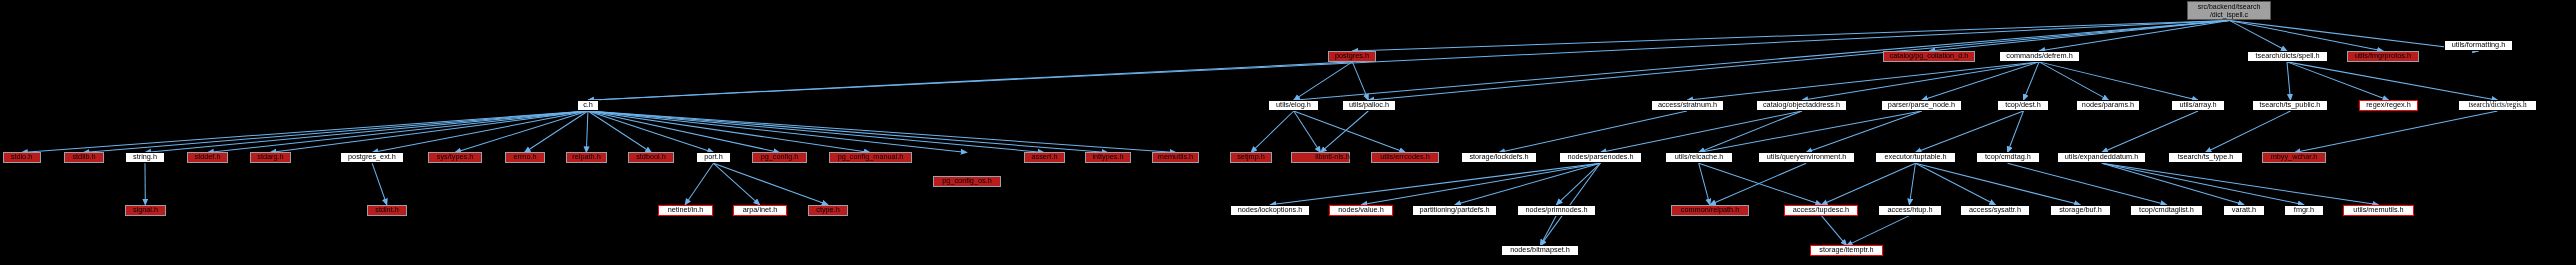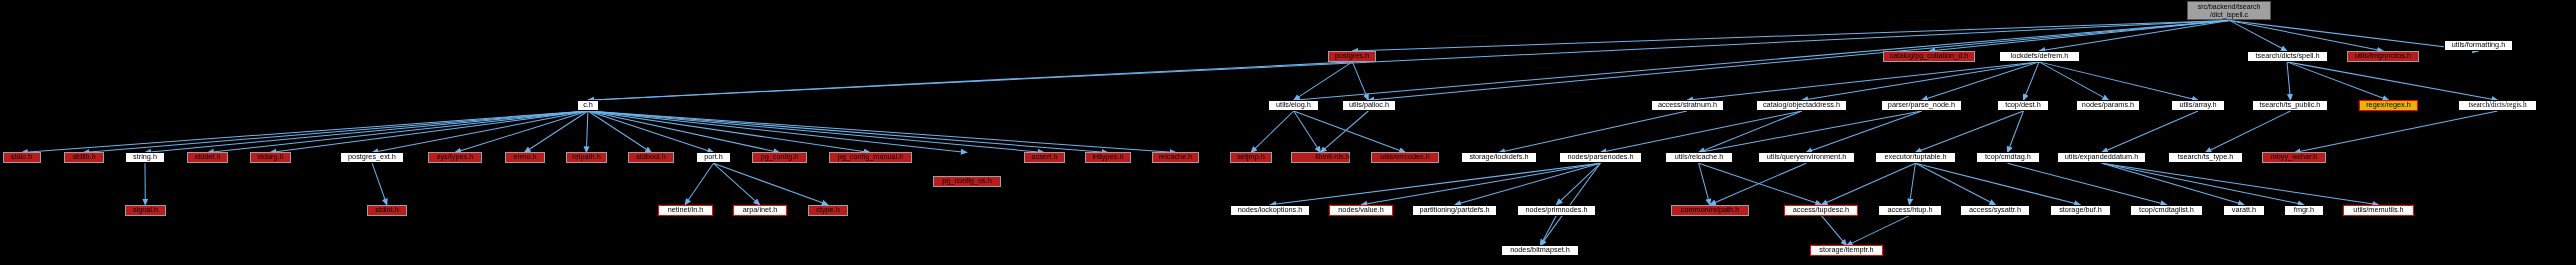--- a/index.html
+++ b/index.html
@@ -44,21 +44,21 @@
   }
   .node.root {
     background: #a0a0a0;
     border-color: #555555;
   }
   .node.red {
     background: #ffffff;
     border-color: #ff0000;
   }
   .node.redshaded {
-    background: #eab308;
+    background: #ffffff;
     border-color: #ff0000;
   }
 </style>
 </head>
 <body>
 
 <div id="graph">
   <svg id="edges" xmlns="http://www.w3.org/2000/svg" viewBox="0 0 4042 417" preserveAspectRatio="none">
       <defs>
         <marker id="ah" markerWidth="7" markerHeight="7" refX="6" refY="3" orient="auto" markerUnits="strokeWidth">
@@ -139,21 +139,21 @@
       <line x1="3298" y1="256" x2="3521" y2="321" stroke="#6cb4ee" stroke-width="1.6" marker-end="url(#ah)"></line>
       <line x1="3298" y1="256" x2="3615" y2="321" stroke="#6cb4ee" stroke-width="1.6" marker-end="url(#ah)"></line>
       <line x1="3298" y1="256" x2="3732" y2="321" stroke="#6cb4ee" stroke-width="1.6" marker-end="url(#ah)"></line>
       <line x1="2996" y1="338" x2="2897.5" y2="385" stroke="#6cb4ee" stroke-width="1.6" marker-end="url(#ah)"></line>
       <line x1="2858" y1="338" x2="2897.5" y2="385" stroke="#6cb4ee" stroke-width="1.6" marker-end="url(#ah)"></line>
     </svg>
 <div class="node root" style="left: 2187px; top: 1.3px; width: 84px; height: 19px; font-size: 7px;">src/backend/tsearch
 /dict_ispell.c</div>
     <div class="node shaded" style="left: 1328px; top: 51px; width: 48px; height: 10.8px;">postgres.h</div>
     <div class="node shaded" style="left: 1883px; top: 51px; width: 92px; height: 10.8px;">catalog/pg_collation_d.h</div>
-    <div class="node " style="left: 1999px; top: 51px; width: 81px; height: 10.8px;">lockdefs/defrem.h</div>
+    <div class="node " style="left: 1999px; top: 51px; width: 81px; height: 10.8px;">commands/defrem.h</div>
     <div class="node " style="left: 2247px; top: 51px; width: 81px; height: 10.8px;">tsearch/dicts/spell.h</div>
     <div class="node shaded" style="left: 2347px; top: 51px; width: 72px; height: 10.8px;">utils/fmgrprotos.h</div>
     <div class="node " style="left: 2444px; top: 40px; width: 69px; height: 10.8px;">utils/formatting.h</div>
     <div class="node " style="left: 577px; top: 100px; width: 22px; height: 10.8px;">c.h</div>
     <div class="node " style="left: 1268px; top: 100px; width: 51px; height: 10.8px;">utils/elog.h</div>
     <div class="node " style="left: 1342px; top: 100px; width: 54px; height: 10.8px;">utils/palloc.h</div>
     <div class="node " style="left: 1651px; top: 100px; width: 73px; height: 10.8px;">access/stratnum.h</div>
     <div class="node " style="left: 1756px; top: 100px; width: 91px; height: 10.8px;">catalog/objectaddress.h</div>
     <div class="node " style="left: 1881px; top: 100px; width: 81px; height: 10.8px;">parser/parse_node.h</div>
     <div class="node " style="left: 1997px; top: 100px; width: 52px; height: 10.8px;">tcop/dest.h</div>
@@ -171,21 +171,21 @@
     <div class="node shaded" style="left: 428px; top: 152px; width: 54px; height: 10.8px;">sys/types.h</div>
     <div class="node shaded" style="left: 505px; top: 152px; width: 40px; height: 10.8px;">errno.h</div>
     <div class="node shaded" style="left: 566px; top: 152px; width: 41px; height: 10.8px;">relpath.h</div>
     <div class="node shaded" style="left: 628px; top: 152px; width: 46px; height: 10.8px;">stdbool.h</div>
     <div class="node " style="left: 696px; top: 152px; width: 35px; height: 10.8px;">port.h</div>
     <div class="node shaded" style="left: 752px; top: 152px; width: 55px; height: 10.8px;">pg_config.h</div>
     <div class="node shaded" style="left: 829px; top: 152px; width: 83px; height: 10.8px;">pg_config_manual.h</div>
     <div class="node shaded" style="left: 933px; top: 152px; width: 68px; height: 10.8px; margin-top: 24px;">pg_config_os.h</div>
     <div class="node shaded" style="left: 1024px; top: 152px; width: 41px; height: 10.8px;">assert.h</div>
     <div class="node shaded" style="left: 1085px; top: 152px; width: 46px; height: 10.8px;">inttypes.h</div>
-    <div class="node shaded" style="left: 1152px; top: 152px; width: 47px; height: 10.8px;">relcache.h</div>
+    <div class="node shaded" style="left: 1152px; top: 152px; width: 47px; height: 10.8px;">memutils.h</div>
     <div class="node shaded" style="left: 1230px; top: 152px; width: 42px; height: 10.8px;">setjmp.h</div>
     <div class="node shaded" style="left: 1291px; top: 152px; width: 59px; height: 10.8px; padding-left: 24px;">libintl-nls.h</div>
     <div class="node shaded" style="left: 1371px; top: 152px; width: 68px; height: 10.8px;">utils/errcodes.h</div>
     <div class="node " style="left: 1461px; top: 152px; width: 76px; height: 10.8px;">storage/lockdefs.h</div>
     <div class="node " style="left: 1559px; top: 152px; width: 83px; height: 10.8px;">nodes/parsenodes.h</div>
     <div class="node " style="left: 1665px; top: 152px; width: 68px; height: 10.8px;">utils/relcache.h</div>
     <div class="node " style="left: 1758px; top: 152px; width: 97px; height: 10.8px;">utils/queryenvironment.h</div>
     <div class="node " style="left: 1875px; top: 152px; width: 81px; height: 10.8px;">executor/tuptable.h</div>
     <div class="node " style="left: 1976px; top: 152px; width: 64px; height: 10.8px;">tcop/cmdtag.h</div>
     <div class="node " style="left: 2057px; top: 152px; width: 89px; height: 10.8px;">utils/expandeddatum.h</div>

